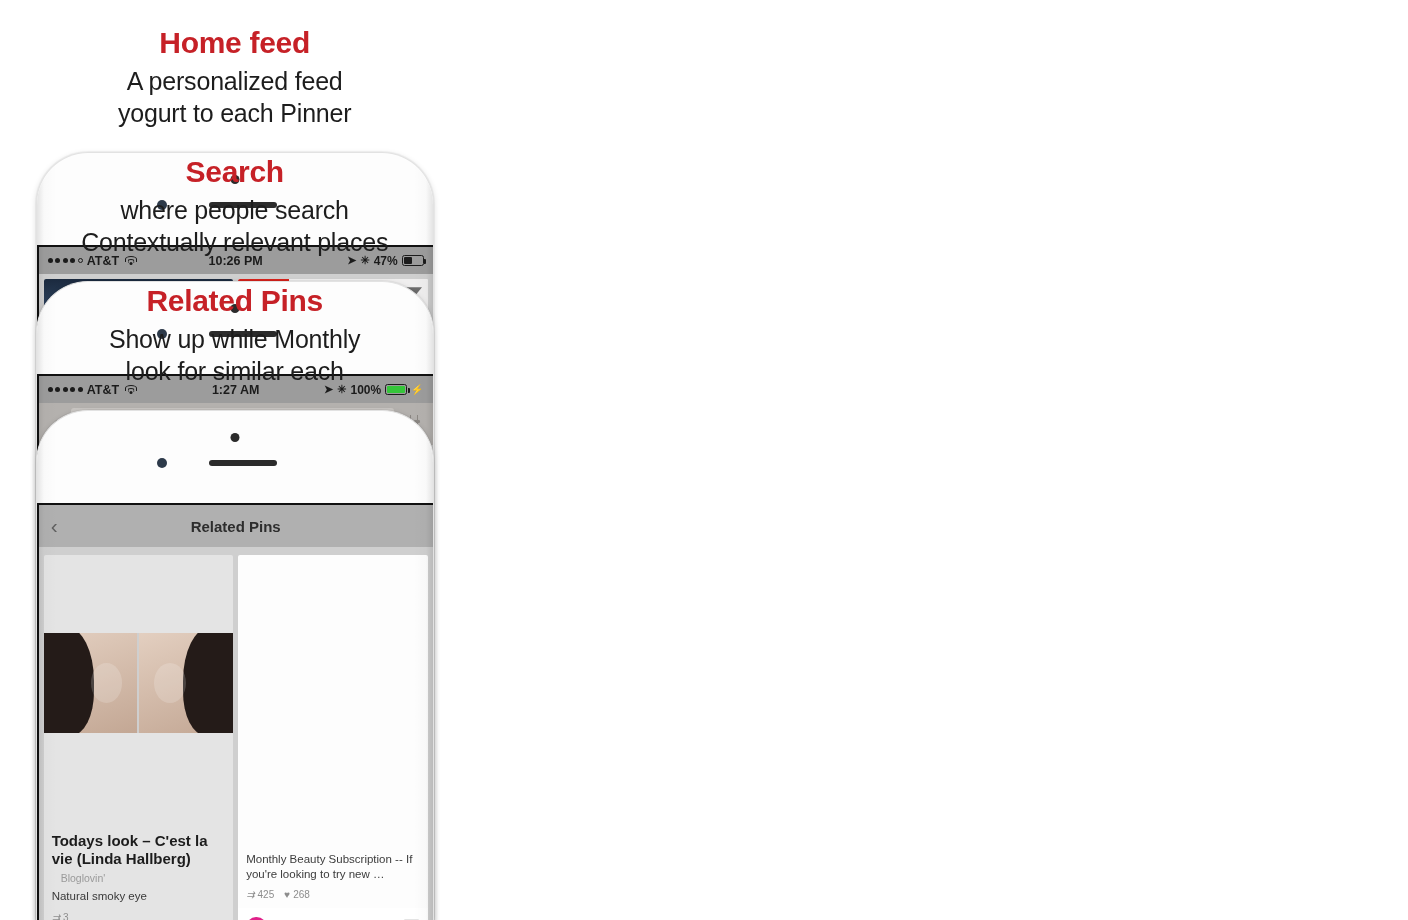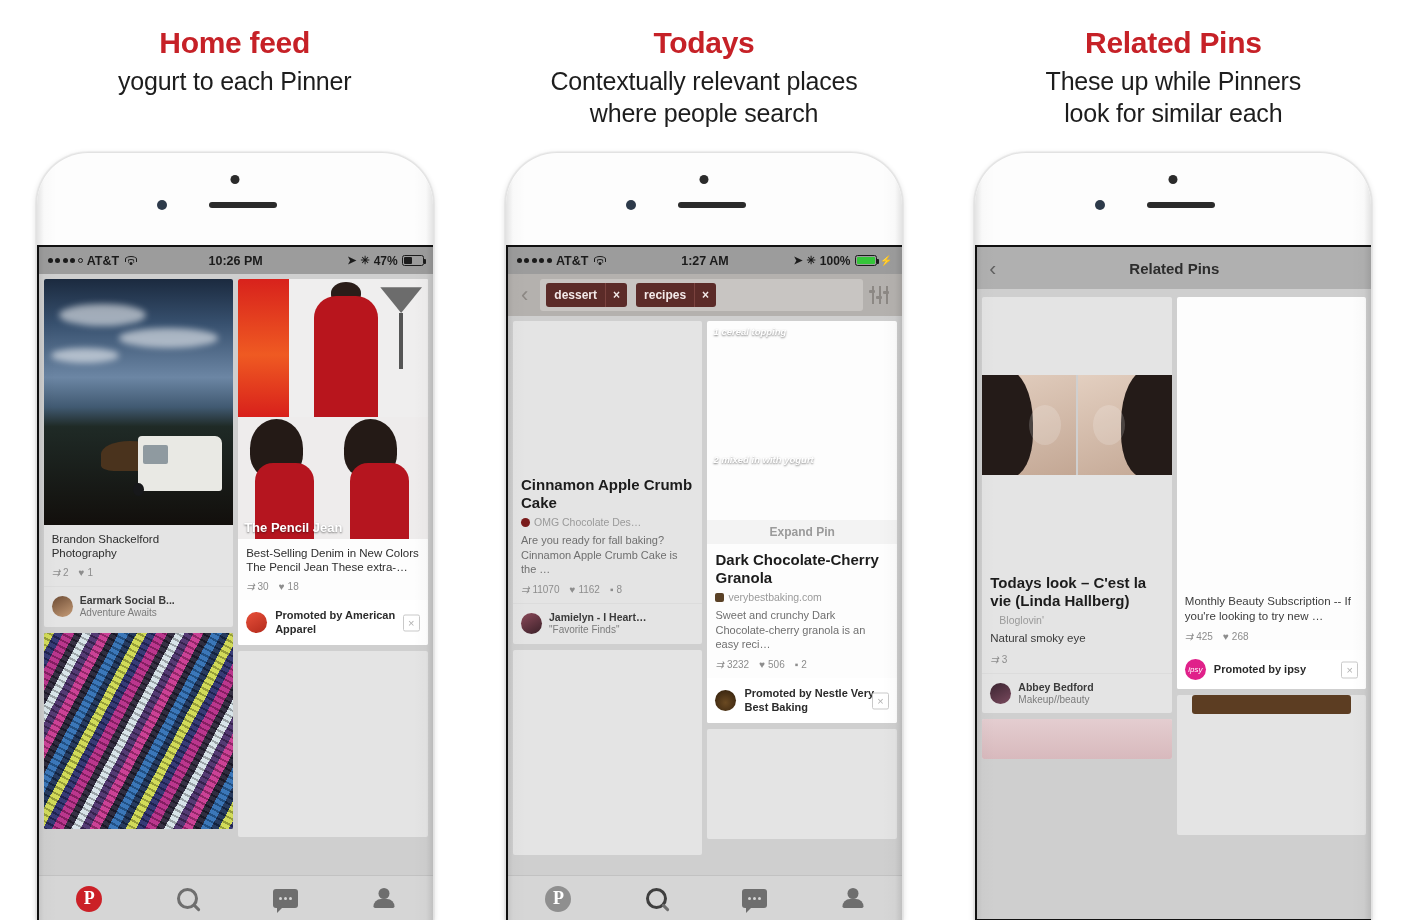--- a/index.html
+++ b/index.html
@@ -2,21 +2,21 @@
 <html><head>
 <meta charset="utf-8">
 <style>
   * { box-sizing: border-box; margin: 0; padding: 0; }
   html, body {
     width: 1408px; height: 920px;
     background: #ffffff;
     font-family: "Liberation Sans", sans-serif;
     overflow: hidden;
   }
-  .stage { position: relative; width: 1408px; height: 920px; display: flex; }
+  .stage { position: relative; width: 1408px; height: 920px; display: flex; flex-direction: column; }
   .panel { width: 469.33px; position: relative; }
 
   
   .hdr { text-align: center; padding-top: 28px; }
   .hdr .title {
     color: #c62127; font-weight: bold; font-size: 30px; letter-spacing: -0.3px;
     line-height: 1.0;
   }
   .hdr .sub {
     color: #1d1d1d; font-size: 25px; line-height: 1.28; margin-top: 7px;
@@ -255,20 +255,21 @@
 </style>
 </head>
 <body>
 
 <div class="stage">
 
   <div class="panel">
     <div class="hdr">
       <div class="title">Home feed</div>
       <div class="sub">
+        <div>A personalized feed</div>
         <div>yogurt to each Pinner</div>
       </div>
     </div>
 
     <div class="phone-wrap">
       <div class="phone">
         <div class="cam"></div>
         <div class="sensor"></div>
         <div class="speaker"></div>
 
@@ -436,24 +437,24 @@
             </div>
 
           </div>
         </div>
       </div>
     </div>
   </div>
 
   <div class="panel">
     <div class="hdr">
-      <div class="title">Todays</div>
+      <div class="title">Search</div>
       <div class="sub">
+        <div>where people search</div>
         <div>Contextually relevant places</div>
-        <div>where people search</div>
       </div>
     </div>
 
     <div class="phone-wrap">
       <div class="phone">
         <div class="cam"></div>
         <div class="sensor"></div>
         <div class="speaker"></div>
 
         <div class="screen">
@@ -646,21 +647,21 @@
           </div>
         </div>
       </div>
     </div>
   </div>
 
   <div class="panel">
     <div class="hdr">
       <div class="title">Related Pins</div>
       <div class="sub">
-        <div>These up while Pinners</div>
+        <div>Show up while Monthly</div>
         <div>look for similar each</div>
       </div>
     </div>
 
     <div class="phone-wrap">
       <div class="phone">
         <div class="cam"></div>
         <div class="sensor"></div>
         <div class="speaker"></div>
 

